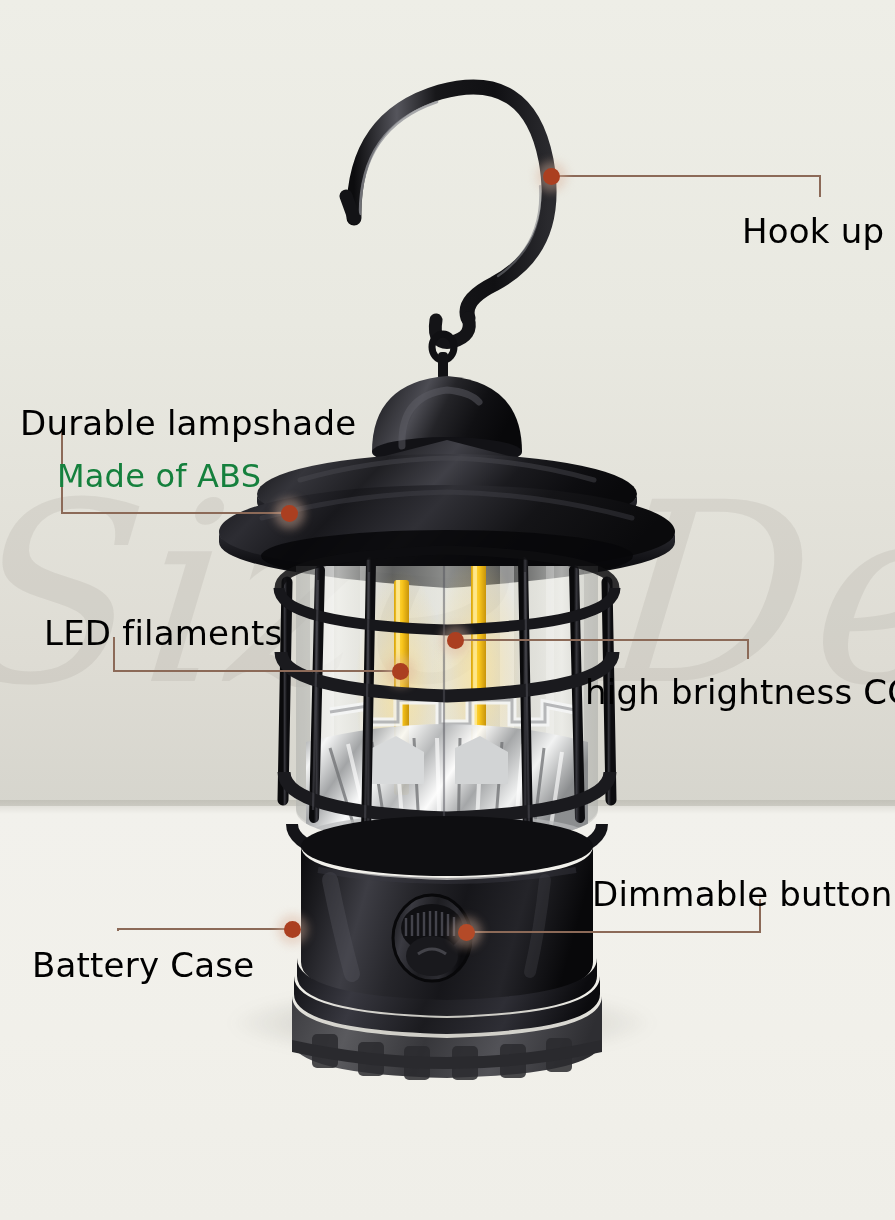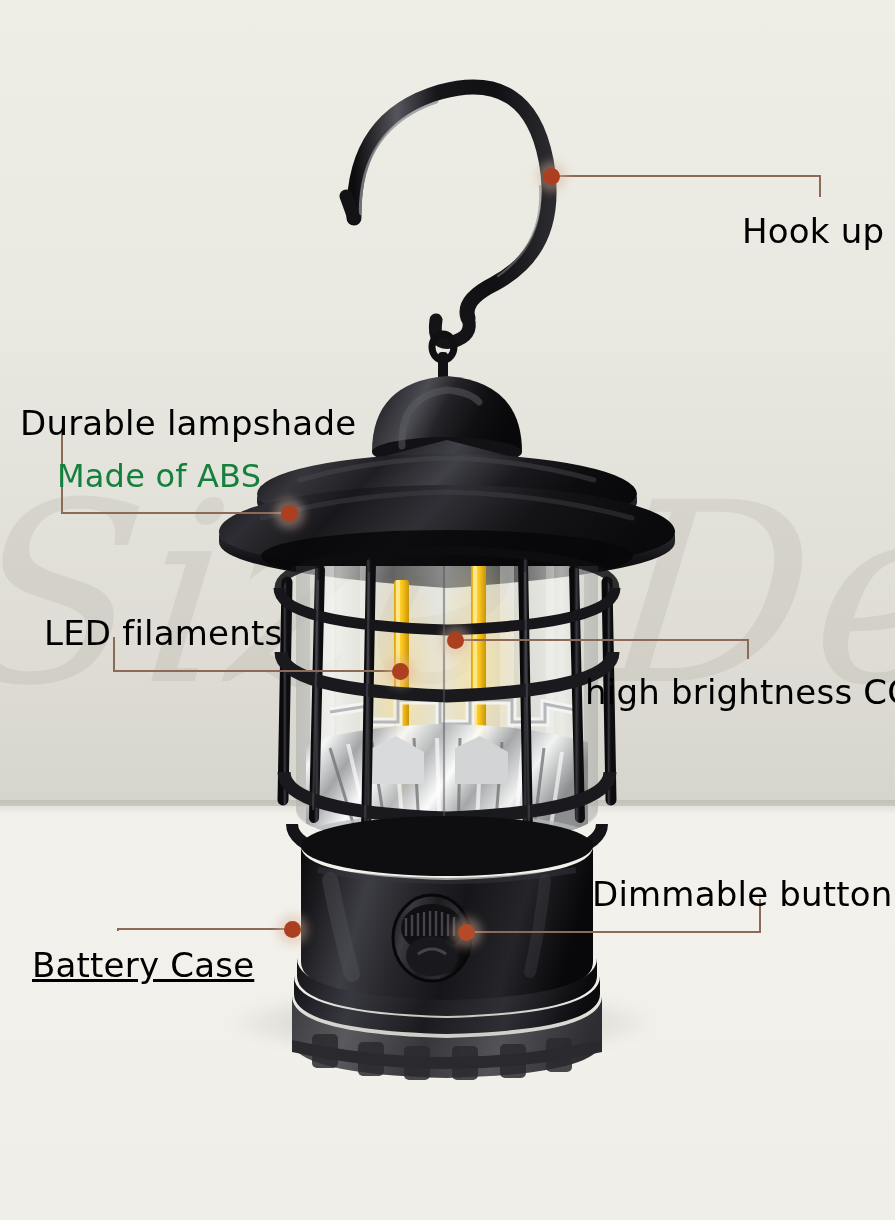--- a/index.html
+++ b/index.html
@@ -432,15 +432,15 @@
 
   <div class="label" style="left:20px; top:406px;">Durable lampshade</div>
   <div class="label sub" style="left:57px; top:460px;">Made of ABS</div>
 
   <div class="label" style="left:44px; top:616px;">LED filaments</div>
 
   <div class="label" style="left:585px; top:675px;">high brightness COB</div>
 
   <div class="label" style="left:592px; top:877px;">Dimmable button</div>
 
-  <div class="label" style="left:32px; top:948px;text-decoration:underline;">Battery Case</div>
+  <div class="label" style="left:32px; top:948px;">Battery Case</div>
 
 </div>
 
 </body></html>

